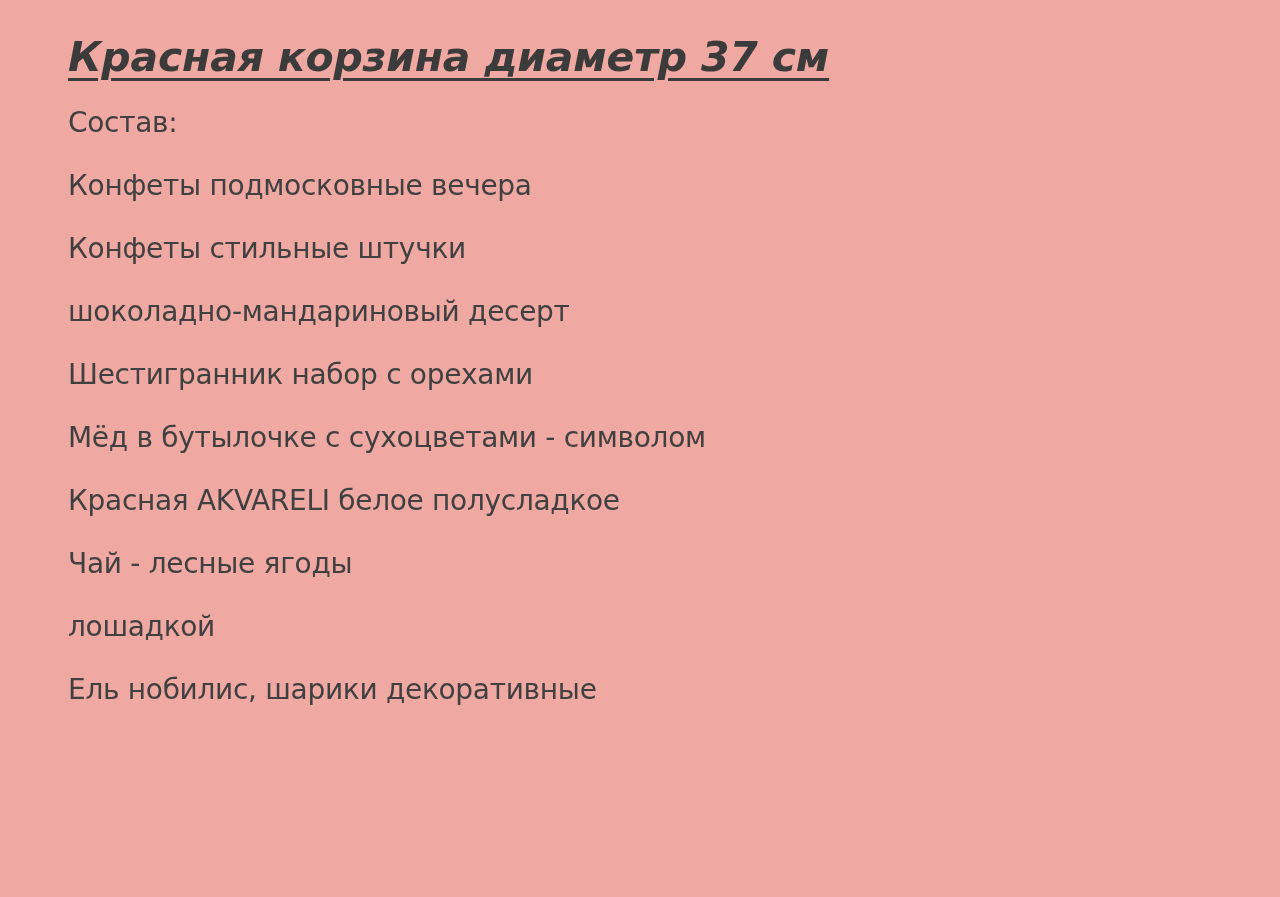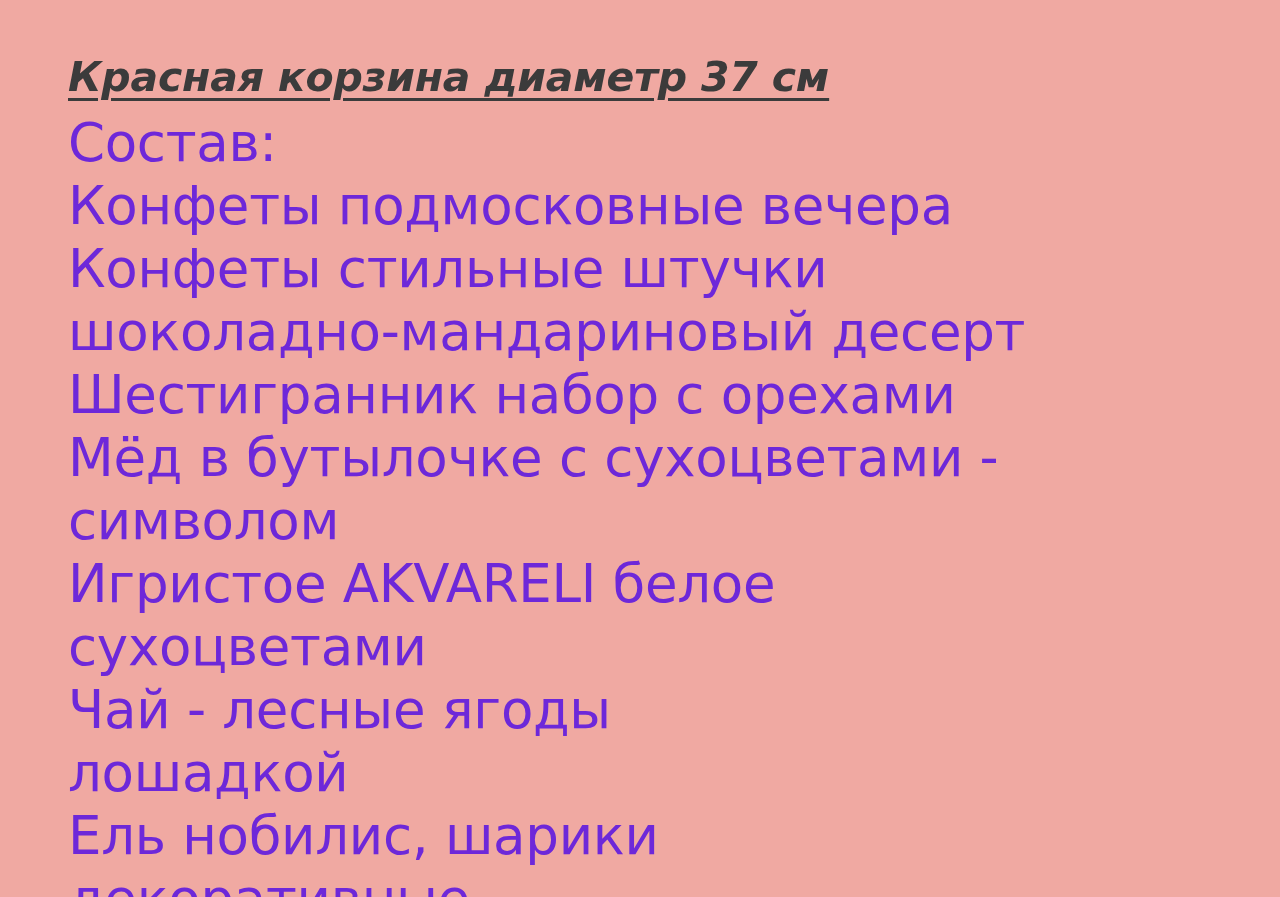--- a/index.html
+++ b/index.html
@@ -11,21 +11,21 @@
     height: 897px;
     background: #f0a9a2;
     font-family: "DejaVu Sans", "Liberation Sans", sans-serif;
     overflow: hidden;
   }
   .page {
     width: 1096px;
     height: 897px;
     background: #f0a9a2;
     box-sizing: border-box;
-    padding: 52px 60px 0 68px;
+    padding: 32px 60px 0 68px;
     position: relative;
   }
   .doc-title {
     font-size: 41px;
     font-weight: 700;
     font-style: italic;
     color: #3b3b3b;
     text-decoration: underline;
     text-underline-offset: 7px;
     text-decoration-thickness: 3px;
@@ -33,37 +33,37 @@
     margin: 0 0 8px 0;
     letter-spacing: -0.2px;
     white-space: nowrap;
   }
   .body-lines {
     margin: 0;
     padding: 0;
     list-style: none;
   }
   .body-line {
-    font-size: 53px;
-    color: #6d28d9;
+    font-size: 28px;
+    color: #404040;
     line-height: 63px;
     letter-spacing: -0.3px;
     white-space: pre-wrap;
   }
 </style>
 </head>
 <body>
 
 <div class="page">
   <h1 class="doc-title">Красная корзина диаметр 37 см</h1>
   <div class="body-lines">
     <div class="body-line">Состав:</div>
     <div class="body-line">Конфеты подмосковные вечера</div>
     <div class="body-line">Конфеты стильные штучки</div>
     <div class="body-line">шоколадно-мандариновый десерт</div>
     <div class="body-line">Шестигранник набор с орехами</div>
     <div class="body-line">Мёд в бутылочке с сухоцветами - символом</div>
-    <div class="body-line">Игристое AKVARELI белое сухоцветами</div>
+    <div class="body-line">Красная AKVARELI белое полусладкое</div>
     <div class="body-line">Чай - лесные ягоды</div>
     <div class="body-line">лошадкой</div>
     <div class="body-line">Ель нобилис, шарики декоративные</div>
   </div>
 </div>
 
 </body></html>

